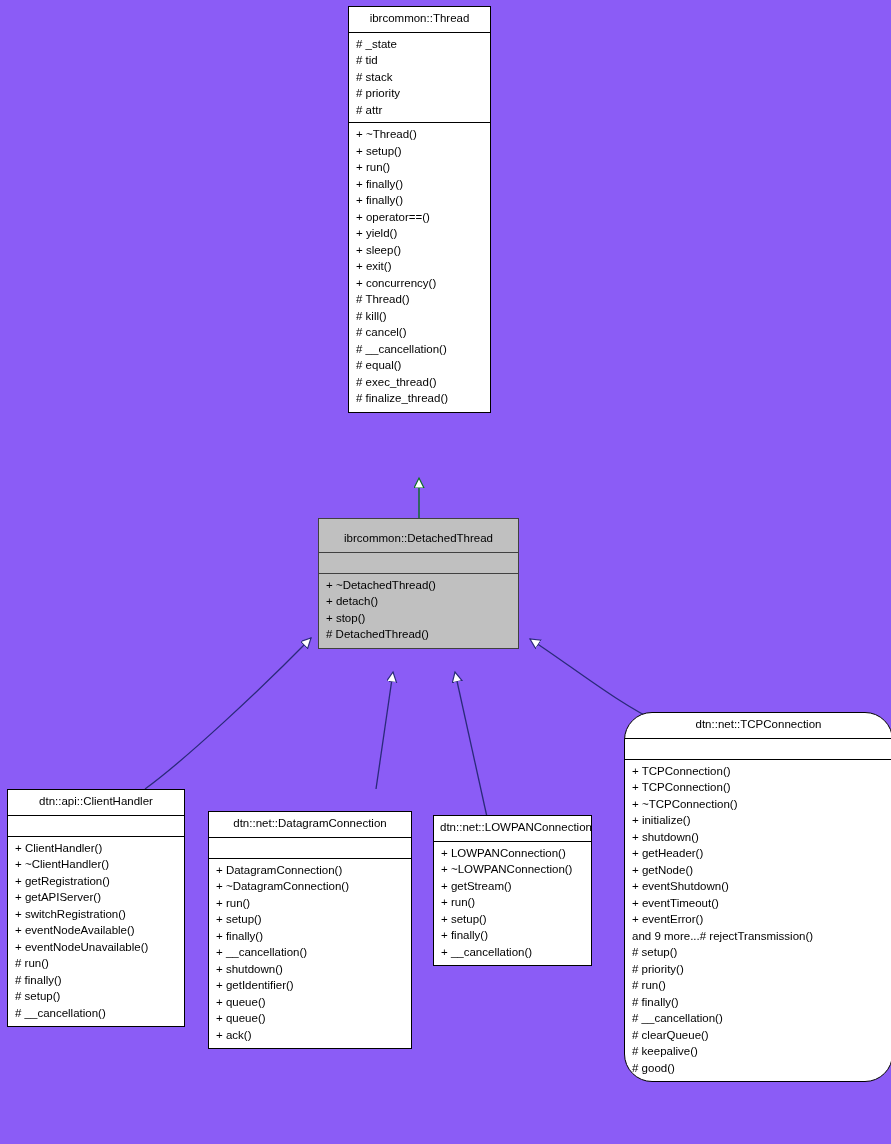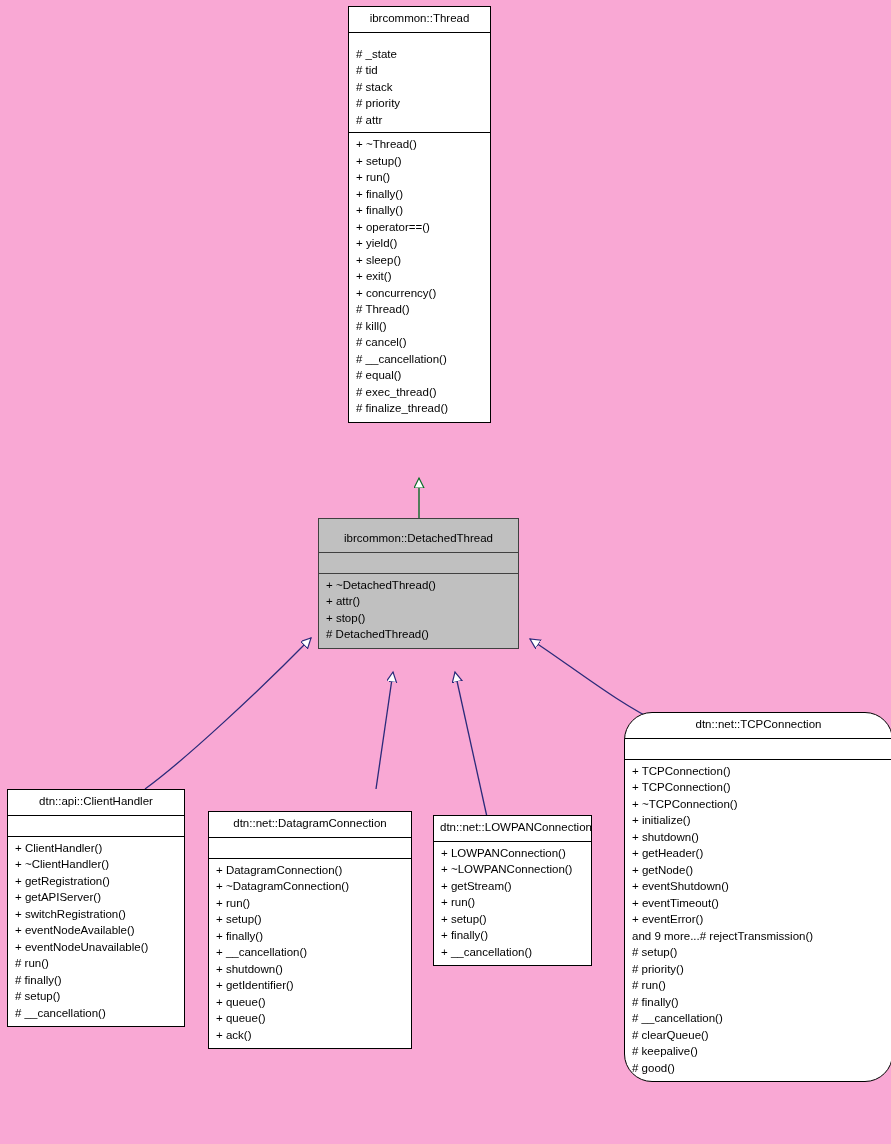--- a/index.html
+++ b/index.html
@@ -9,21 +9,21 @@
     background: #ffffff;
   }
   body {
     font-family: "Liberation Sans", sans-serif;
     -webkit-font-smoothing: antialiased;
   }
   #canvas {
     position: relative;
     width: 891px;
     height: 1144px;
-    background: #f9a8d4;
+    background: #8b5cf6;
     overflow: hidden;
   }
   svg.edges {
     position: absolute;
     left: 0;
     top: 0;
     width: 891px;
     height: 1144px;
     pointer-events: none;
   }
@@ -46,21 +46,21 @@
     border-bottom: 1px solid #000000;
     font-size: 11.5px;
     white-space: nowrap;
   }
   .uml-node.highlight .node-title {
     border-bottom: 1px solid #404040;
     margin-top: 8px;
   }
   .node-attrs {
     border-bottom: 1px solid #000000;
-    padding: 14px 0 4px 0;
+    padding: 4px 0 4px 0;
     min-height: 10px;
   }
   .uml-node.highlight .node-attrs {
     border-bottom: 1px solid #404040;
   }
   .node-attrs.empty {
     height: 20px;
     padding: 0;
   }
   .node-ops {
@@ -130,21 +130,21 @@
       <div class="member"># exec_thread()</div>
       <div class="member"># finalize_thread()</div>
     </div>
   </div>
 
   <div class="uml-node highlight" id="node-detachedthread" style="left:318px; top:518px; width:201px;">
     <div class="node-title">ibrcommon::DetachedThread</div>
     <div class="node-attrs empty"></div>
     <div class="node-ops">
       <div class="member">+ ~DetachedThread()</div>
-      <div class="member">+ attr()</div>
+      <div class="member">+ detach()</div>
       <div class="member">+ stop()</div>
       <div class="member"># DetachedThread()</div>
     </div>
   </div>
 
   <div class="uml-node" id="node-clienthandler" style="left:7px; top:789px; width:178px;">
     <div class="node-title">dtn::api::ClientHandler</div>
     <div class="node-attrs empty"></div>
     <div class="node-ops">
       <div class="member">+ ClientHandler()</div>

